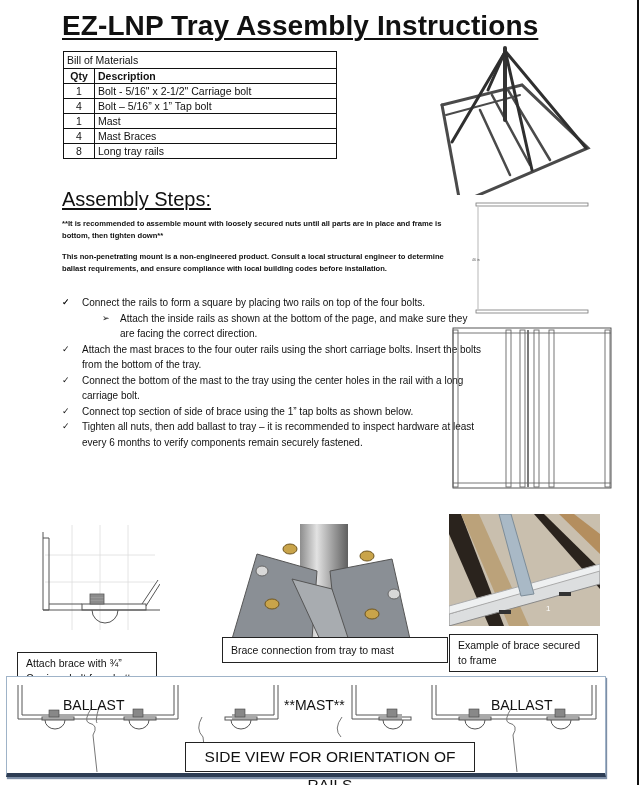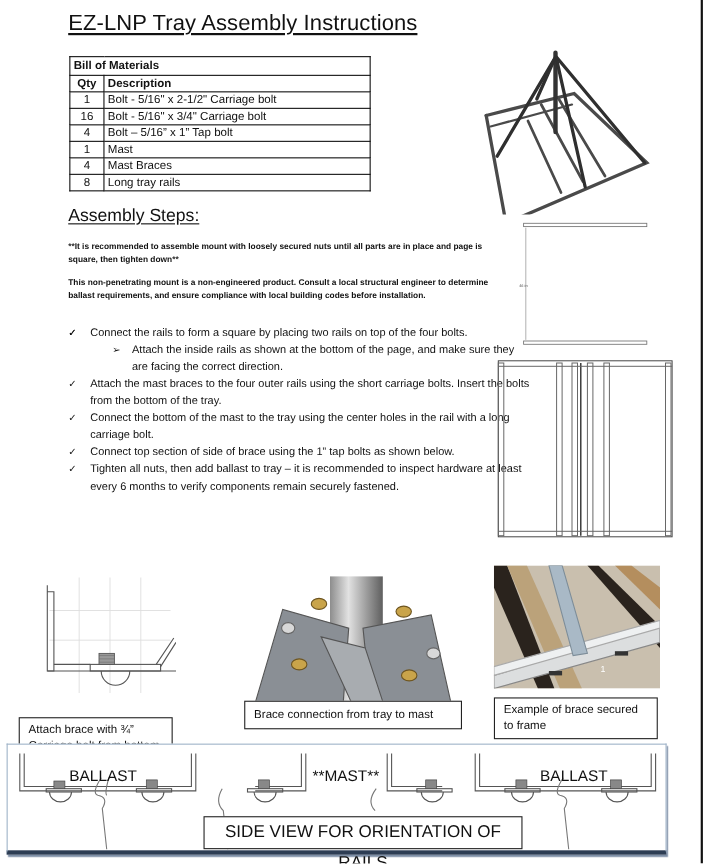--- a/index.html
+++ b/index.html
@@ -5,37 +5,37 @@
   html, body { margin: 0; padding: 0; }
   body {
     width: 640px; height: 785px; position: relative; overflow: hidden;
     background: #ffffff; color: #111;
     font-family: "Liberation Sans", "DejaVu Sans", sans-serif;
   }
   .right-rule { position: absolute; left: 637px; top: 0; width: 2px; height: 785px; background: #111; }
 
   .title {
     position: absolute; left: 62px; top: 10px;
-    font-size: 20px; font-weight: normal; letter-spacing: 0.1px;
+    font-size: 28px; font-weight: bold; letter-spacing: 0.1px;
     text-decoration: underline; text-underline-offset: 3px; text-decoration-thickness: 2px;
     white-space: nowrap;
   }
 
   table.bom {
     position: absolute; left: 63px; top: 51px; width: 274px;
     border-collapse: collapse; font-size: 10.5px;
   }
   table.bom td, table.bom th { border: 1px solid #111; padding: 0 3px; height: 14px; line-height: 14px; text-align: left; }
-  table.bom th.hdr { font-weight: bold; font-size: 10.5px; height: 16px; }
+  table.bom th.hdr { font-weight: normal; font-size: 10.5px; height: 16px; }
   table.bom .qty { width: 24px; text-align: center; }
   table.bom tr.colhdr td { font-weight: bold; }
 
   .steps-heading {
     position: absolute; left: 62px; top: 188px;
-    font-size: 16px; text-decoration: underline; text-underline-offset: 2px;
+    font-size: 20px; text-decoration: underline; text-underline-offset: 2px;
   }
   .note {
     position: absolute; left: 62px; width: 395px;
     font-size: 7.6px; font-weight: bold; line-height: 12px;
   }
   .note1 { top: 218px; }
   .note2 { top: 251px; }
 
   ul.steps { position: absolute; left: 62px; top: 295px; width: 420px; margin: 0; padding: 0; list-style: none; font-size: 10px; line-height: 15.5px; }
   ul.steps li { position: relative; padding-left: 20px; }
@@ -52,21 +52,21 @@
   .rails2 { position: absolute; left: 450px; top: 325px; width: 165px; height: 175px; }
 
   
   .brace-diagram { position: absolute; left: 20px; top: 520px; width: 140px; height: 110px; }
   .cap {
     position: absolute; border: 1.2px solid #222; background: #fff;
     font-size: 10.5px; line-height: 15px; padding: 3px 8px; box-sizing: border-box;
   }
   .cap1 { left: 17px; top: 652px; width: 140px; height: 38px; }
   .photo-mast { position: absolute; left: 222px; top: 519px; width: 198px; height: 125px; }
-  .cap2 { left: 222px; top: 637px; width: 198px; height: 26px; line-height: 19px; }
+  .cap2 { left: 222px; top: 637px; width: 226px; height: 26px; line-height: 19px; }
   .photo-frame { position: absolute; left: 449px; top: 514px; width: 151px; height: 112px; overflow: hidden; }
   .cap3 { left: 449px; top: 634px; width: 149px; height: 38px; }
 
   .side-view {
     position: absolute; left: 6px; top: 676px; width: 600px; height: 101px;
     border: 1.5px solid #9fb3c8; border-bottom: 4px solid #2d3d54; box-sizing: border-box; background: #fff;
     box-shadow: 1px 2px 1px #7d8ea6;
   }
   .side-view svg { position: absolute; left: 0; top: 0; }
   .lbl { position: absolute; font-size: 14px; font-family: "Liberation Sans", sans-serif; color: #111; }
@@ -90,24 +90,20 @@
       </tr>
   <tr class="colhdr">
     <td class="qty">Qty</td>
     <td>Description</td>
   </tr>
   <tr>
         <td class="qty">1</td>
         <td>Bolt - 5/16" x 2-1/2" Carriage bolt</td>
       </tr>
   <tr>
-        <td class="qty">16</td>
-        <td>Bolt - 5/16" x 3/4" Carriage bolt</td>
-      </tr>
-  <tr>
         <td class="qty">4</td>
         <td>Bolt – 5/16” x 1” Tap bolt</td>
       </tr>
   <tr>
         <td class="qty">1</td>
         <td>Mast</td>
       </tr>
   <tr>
         <td class="qty">4</td>
         <td>Mast Braces</td>
@@ -132,21 +128,21 @@
     <path d="M65 28 L65 100" stroke-width="4" stroke="#333"></path>
 
     <path d="M65 32 L12 122" stroke="#2f2f2f"></path>
     <path d="M66 32 L146 128" stroke="#2f2f2f"></path>
     <path d="M66 34 L92 150" stroke="#2f2f2f"></path>
     <path d="M64 34 L48 70" stroke="#2f2f2f"></path>
   </g>
 </svg>
 
 <div class="steps-heading">Assembly Steps:</div>
-<div class="note note1">**It is recommended to assemble mount with loosely secured nuts until all parts are in place and page is square, then tighten down**</div>
+<div class="note note1">**It is recommended to assemble mount with loosely secured nuts until all parts are in place and frame is bottom, then tighten down**</div>
 <div class="note note2">This non-penetrating mount is a non-engineered product. Consult a local structural engineer to determine ballast requirements, and ensure compliance with local building codes before installation.</div>
 
 <ul class="steps">
   <li><span class="mk">✓</span></li>
   <li><span class="mk">✓</span><span>Connect the rails to form a square by placing two rails on top of the four bolts.</span></li>
   <li class="sub"><span class="mk">➢</span><span>Attach the inside rails as shown at the bottom of the page, and make sure they are facing the correct direction.</span></li>
   <li><span class="mk">✓</span><span>Attach the mast braces to the four outer rails using the short carriage bolts. Insert the bolts from the bottom of the tray.</span></li>
   <li><span class="mk">✓</span><span>Connect the bottom of the mast to the tray using the center holes in the rail with a long carriage bolt.</span></li>
   <li><span class="mk">✓</span><span>Connect top section of side of brace using the 1” tap bolts as shown below.</span></li>
   <li><span class="mk">✓</span><span>Tighten all nuts, then add ballast to tray – it is recommended to inspect hardware at least every 6 months to verify components remain securely fastened.</span></li>

